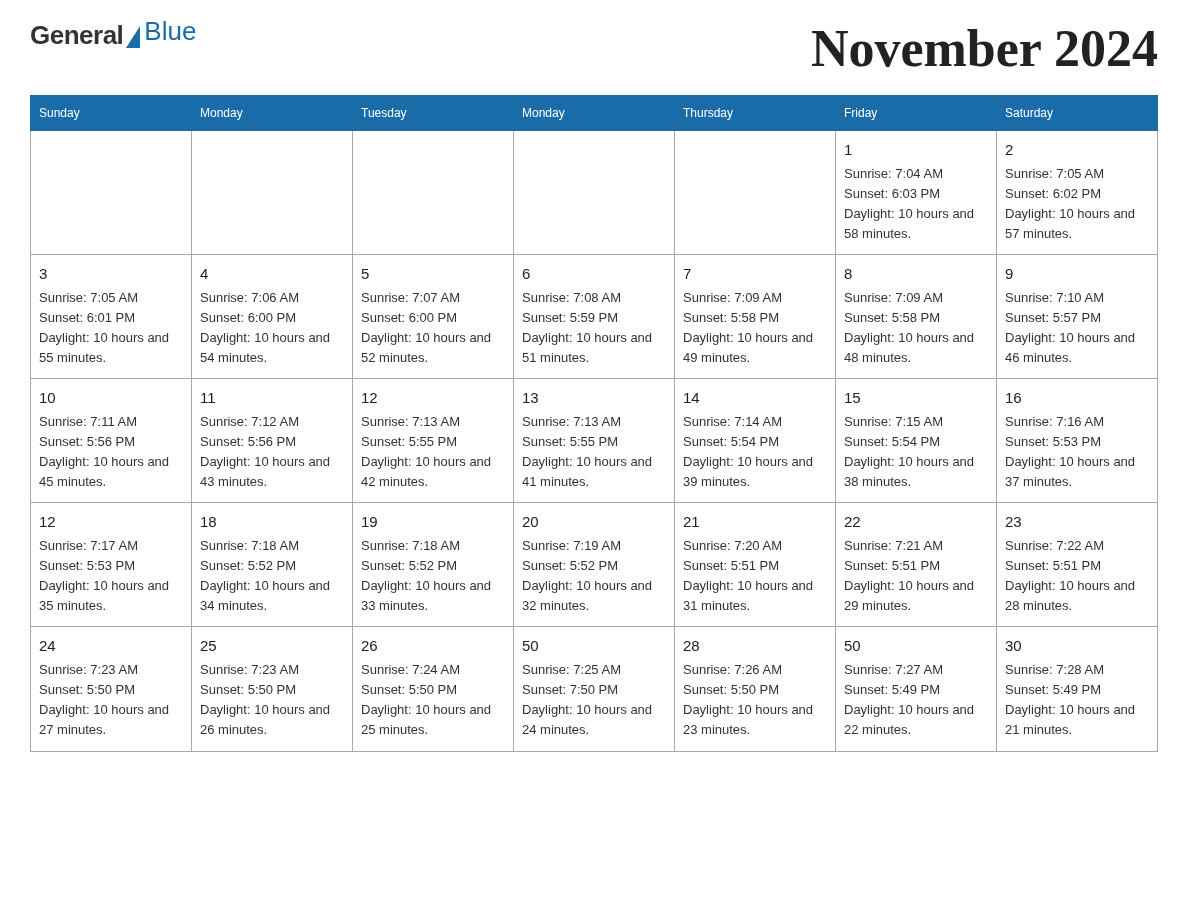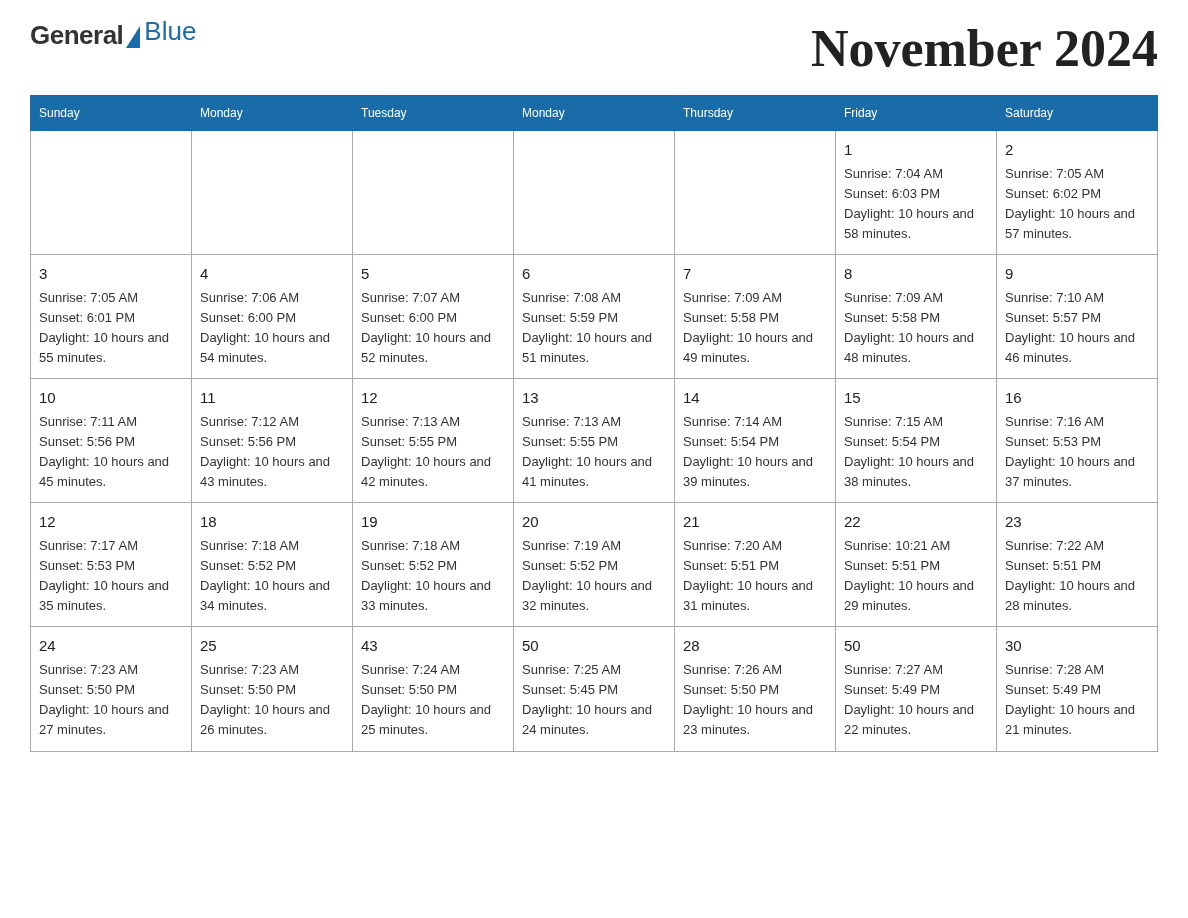--- a/index.html
+++ b/index.html
@@ -264,21 +264,21 @@
 Daylight: 10 hours and 32 minutes.</div>
         </td>
         <td>
           <span class="day-number">21</span>
           <div class="day-info">Sunrise: 7:20 AM
 Sunset: 5:51 PM
 Daylight: 10 hours and 31 minutes.</div>
         </td>
         <td>
           <span class="day-number">22</span>
-          <div class="day-info">Sunrise: 10:21 AM
+          <div class="day-info">Sunrise: 7:21 AM
 Sunset: 5:51 PM
 Daylight: 10 hours and 29 minutes.</div>
         </td>
         <td>
           <span class="day-number">23</span>
           <div class="day-info">Sunrise: 7:22 AM
 Sunset: 5:51 PM
 Daylight: 10 hours and 28 minutes.</div>
         </td>
       </tr>
@@ -289,29 +289,29 @@
 Sunset: 5:50 PM
 Daylight: 10 hours and 27 minutes.</div>
         </td>
         <td>
           <span class="day-number">25</span>
           <div class="day-info">Sunrise: 7:23 AM
 Sunset: 5:50 PM
 Daylight: 10 hours and 26 minutes.</div>
         </td>
         <td>
-          <span class="day-number">43</span>
+          <span class="day-number">26</span>
           <div class="day-info">Sunrise: 7:24 AM
 Sunset: 5:50 PM
 Daylight: 10 hours and 25 minutes.</div>
         </td>
         <td>
           <span class="day-number">50</span>
           <div class="day-info">Sunrise: 7:25 AM
-Sunset: 5:45 PM
+Sunset: 7:50 PM
 Daylight: 10 hours and 24 minutes.</div>
         </td>
         <td>
           <span class="day-number">28</span>
           <div class="day-info">Sunrise: 7:26 AM
 Sunset: 5:50 PM
 Daylight: 10 hours and 23 minutes.</div>
         </td>
         <td>
           <span class="day-number">50</span>

